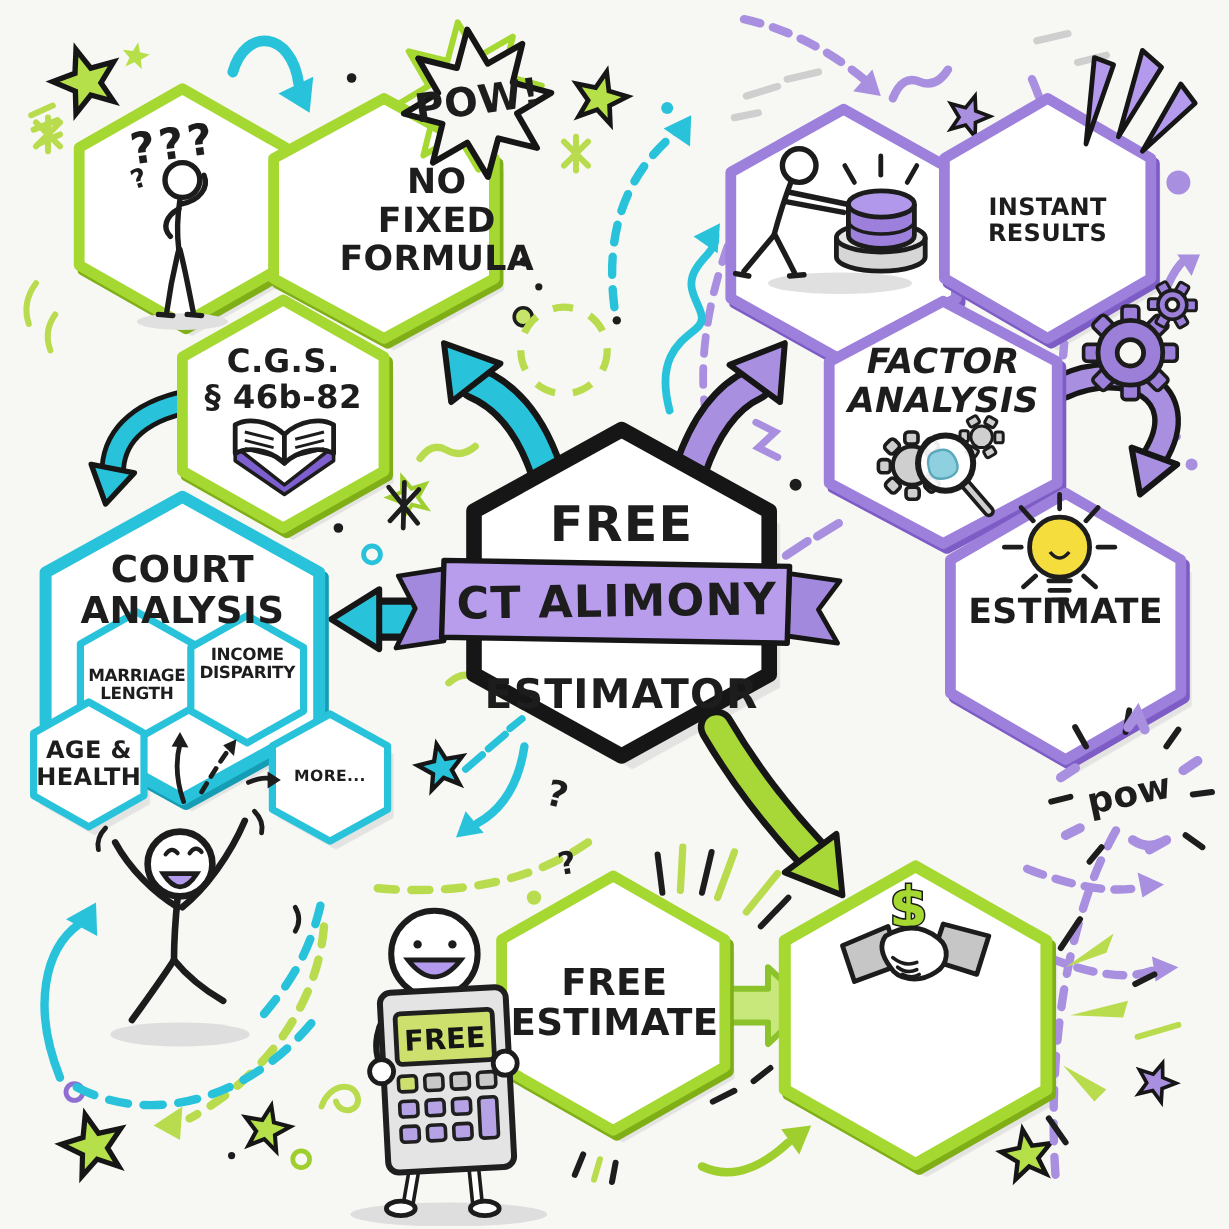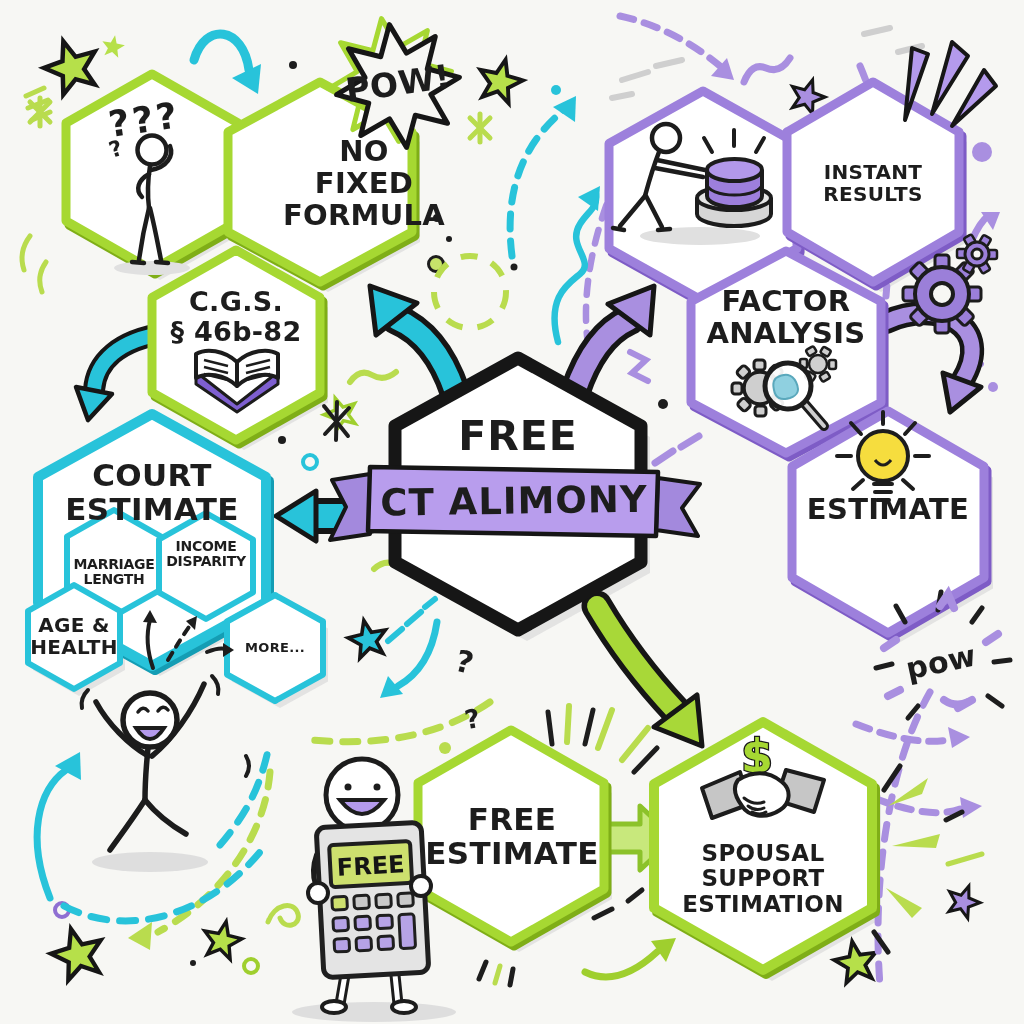--- a/index.html
+++ b/index.html
@@ -496,34 +496,32 @@
 </svg>
 
 <div class="label" style="left:398px; top:84px; font-size:33px; transform:translate(-50%,-50%) rotate(-8deg);">POW!</div>
 <div class="label" style="left:320px; top:184px; font-size:29px;margin-left:44px;">NO
 FIXED
 FORMULA</div>
 <div class="label" style="left:236px; top:317px; font-size:27px;text-align:center;">C.G.S.
 § 46b-82</div>
 <div class="label" style="left:873px; top:183px; font-size:20px;">INSTANT
 RESULTS</div>
-<div class="label" style="left:786px; top:318px; font-size:29px;">FACTOR
+<div class="label" style="left:786px; top:318px; font-size:29px;font-style:italic;">FACTOR
 ANALYSIS</div>
 <div class="label" style="left:888px; top:510px; font-size:29px;">ESTIMATE</div>
 <div class="label" style="left:152px; top:492px; font-size:31px;">COURT
-ESTIMATE</div>
+ANALYSIS</div>
 <div class="label" style="left:114px; top:562px; font-size:14px; letter-spacing:-0.3px;margin-top:10px;">MARRIAGE
 LENGTH</div>
 <div class="label" style="left:206px; top:554px; font-size:14px; letter-spacing:-0.3px;text-align:center;">INCOME
 DISPARITY</div>
 <div class="label" style="left:74px; top:636px; font-size:20px;">AGE &amp;
 HEALTH</div>
 <div class="label" style="left:275px; top:648px; font-size:13px;">MORE...</div>
 <div class="label" style="left:512px; top:836px; font-size:31px;">FREE
 ESTIMATE</div>
-<div class="label" style="left:763px; top:879px; font-size:23px;">SPOUSAL
-SUPPORT
-ESTIMATION</div>
 <div class="label" style="left:941px; top:662px; font-size:30px; transform:translate(-50%,-50%) rotate(-12deg);">pow</div>
 <div class="label" style="left:518px; top:437px; font-size:41px; letter-spacing:1px;">FREE</div>
 <div class="label" style="left:514px; top:502px; font-size:37px; letter-spacing:1px; transform:translate(-50%,-50%) rotate(-0.8deg);">CT ALIMONY</div>
+<div class="label" style="left:518px; top:580px; font-size:34px; letter-spacing:1px;">ESTIMATOR</div>
 
 </div>
 
 </body></html>

